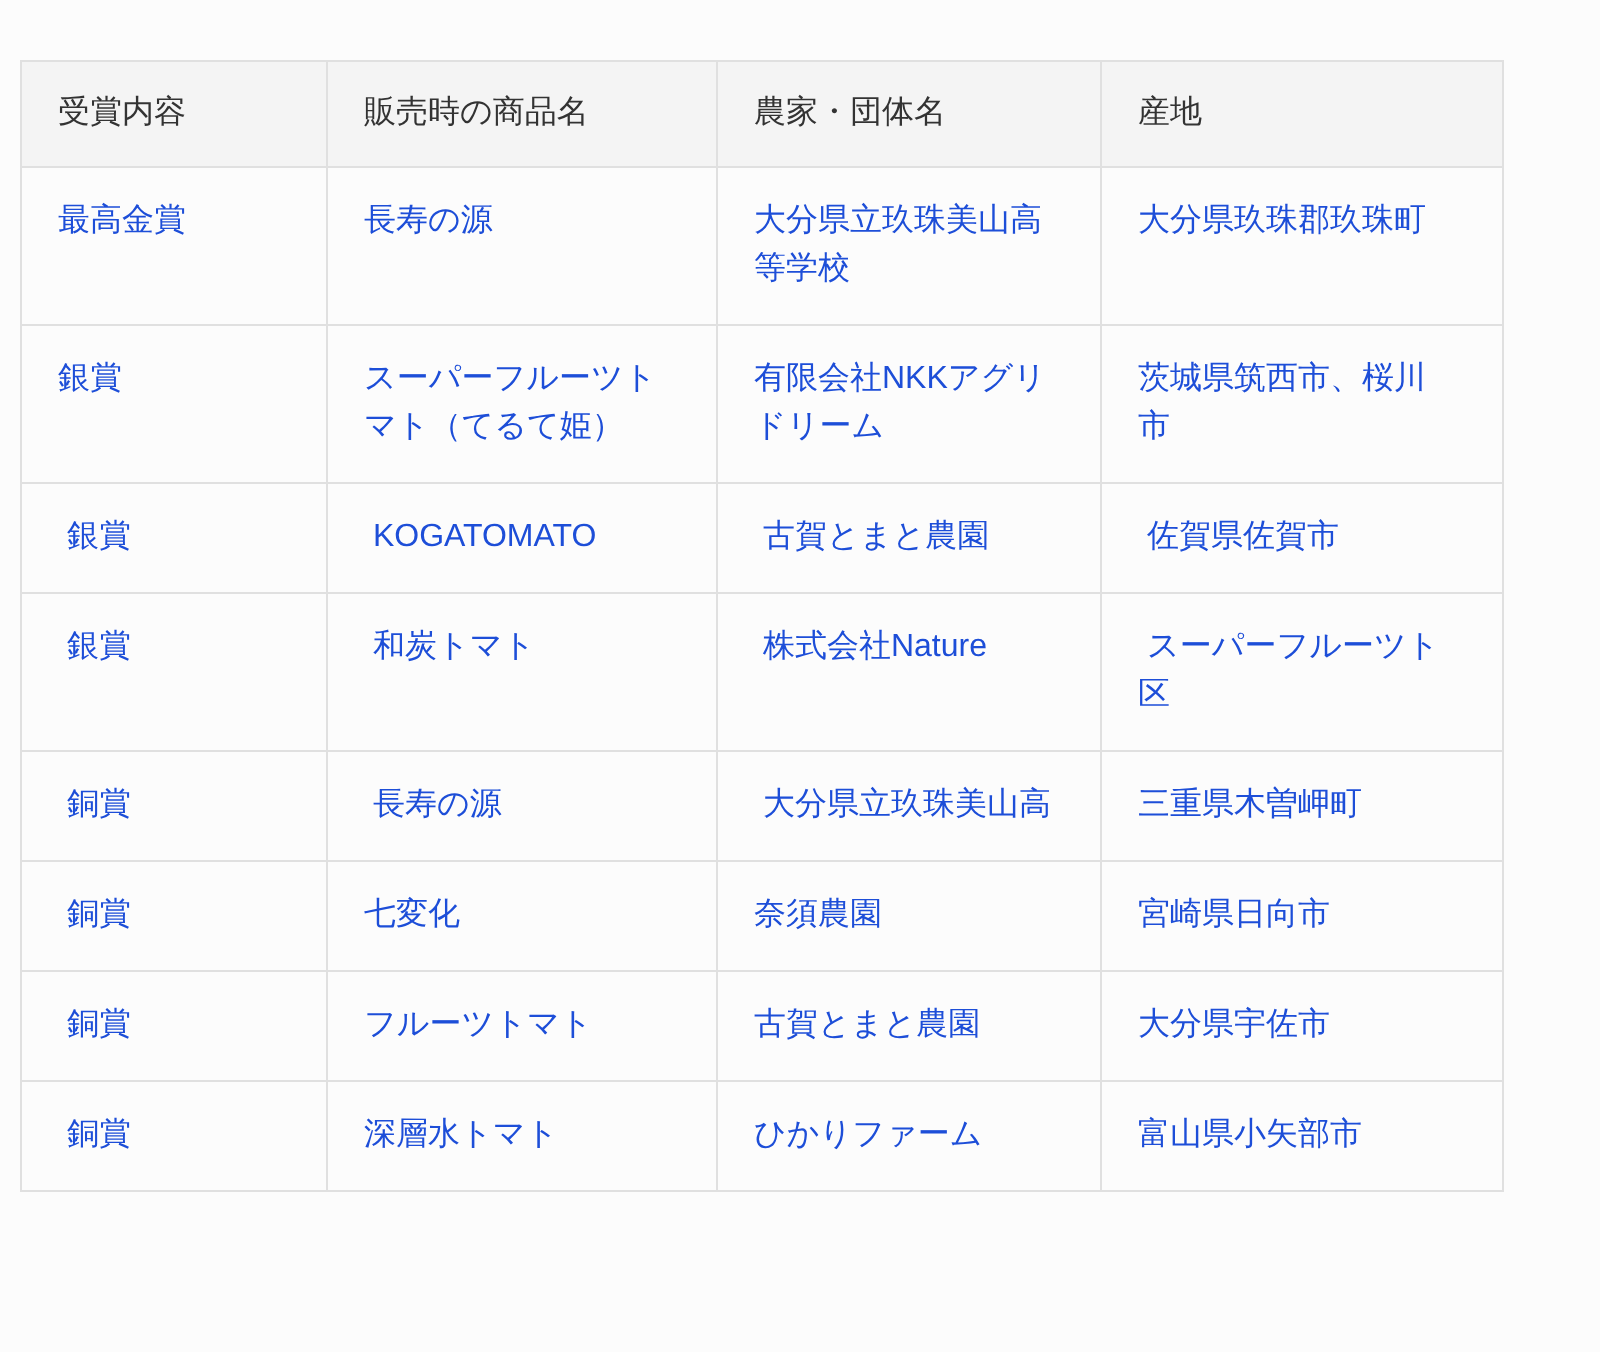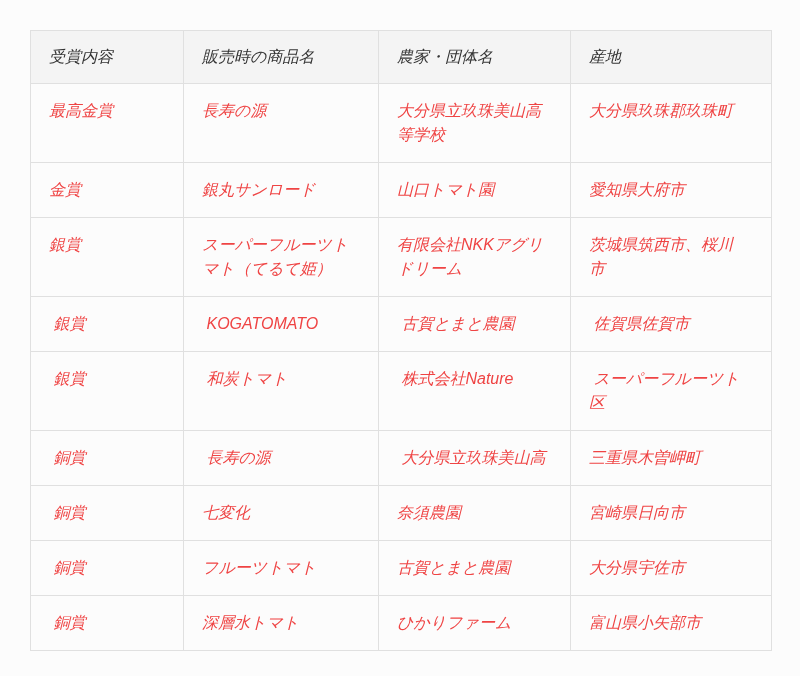--- a/index.html
+++ b/index.html
@@ -6,23 +6,22 @@
     margin: 0;
     padding: 0;
     background: #fcfcfc;
     font-family: "Liberation Sans", "DejaVu Sans", sans-serif;
     color: #333333;
   }
   .page {
     width: 800px;
     height: 676px;
     box-sizing: border-box;
-    padding: 30px 0 0 30px;
+    padding: 30px 0 0 10px;
     overflow: hidden;
-    font-style: italic;
   }
   table.awards {
     border-collapse: collapse;
     table-layout: fixed;
     width: 741px;
     background: transparent;
   }
   col.c1 { width: 153px; }
   col.c2 { width: 195px; }
   col.c3 { width: 192px; }
@@ -39,21 +38,21 @@
     box-sizing: border-box;
   }
   th {
     background: #f4f4f4;
     padding: 14px 18px;
     color: #333333;
   }
   td {
     background: #fcfcfc;
     padding: 15px 18px;
-    color: #ef4444;
+    color: #1d4ed8;
     margin-left: 11px;
   }
 </style>
 </head>
 <body>
 
 <div class="page">
   <table class="awards">
     <colgroup>
       <col class="c1">
@@ -69,26 +68,20 @@
         <th>産地</th>
       </tr>
     </thead>
     <tbody>
       <tr>
         <td>最高金賞</td>
         <td>長寿の源</td>
         <td>大分県立玖珠美山高
 等学校</td>
         <td>大分県玖珠郡玖珠町</td>
-      </tr>
-      <tr>
-        <td>金賞</td>
-        <td>銀丸サンロード</td>
-        <td>山口トマト園</td>
-        <td>愛知県大府市</td>
       </tr>
       <tr>
         <td>銀賞</td>
         <td>スーパーフルーツト
 マト（てるて姫）</td>
         <td>有限会社NKKアグリ
 ドリーム</td>
         <td>茨城県筑西市、桜川
 市</td>
       </tr>

